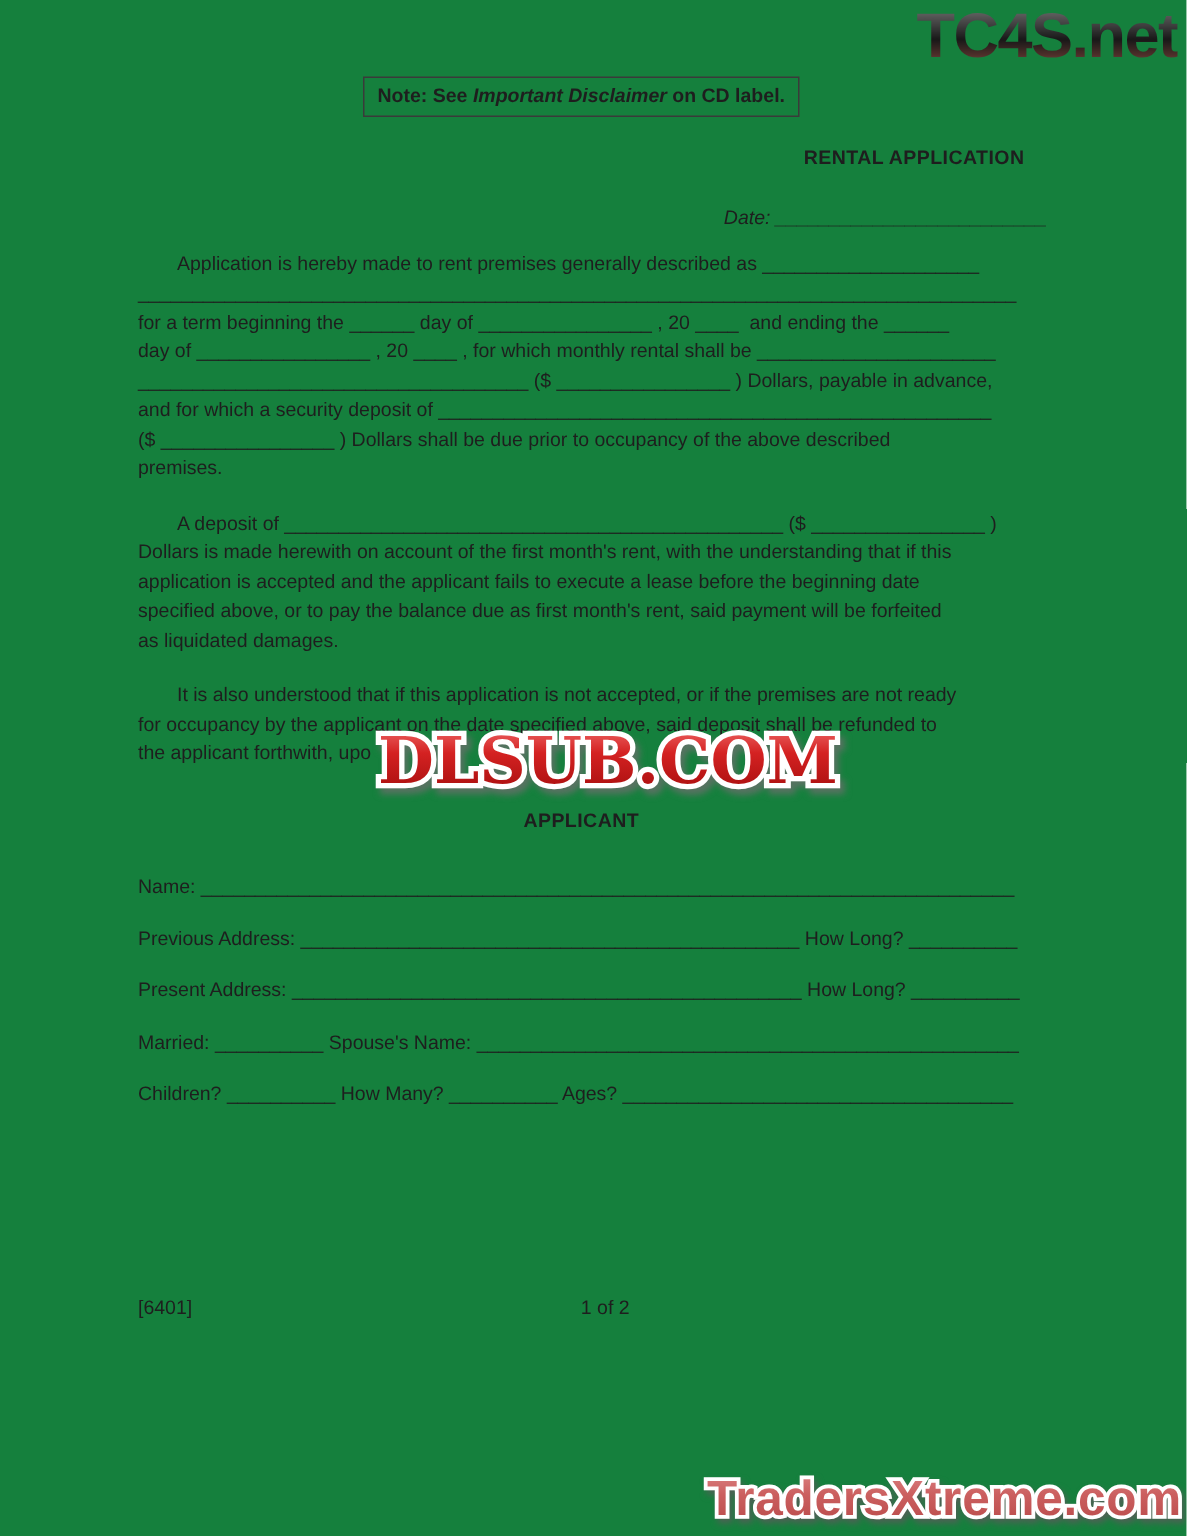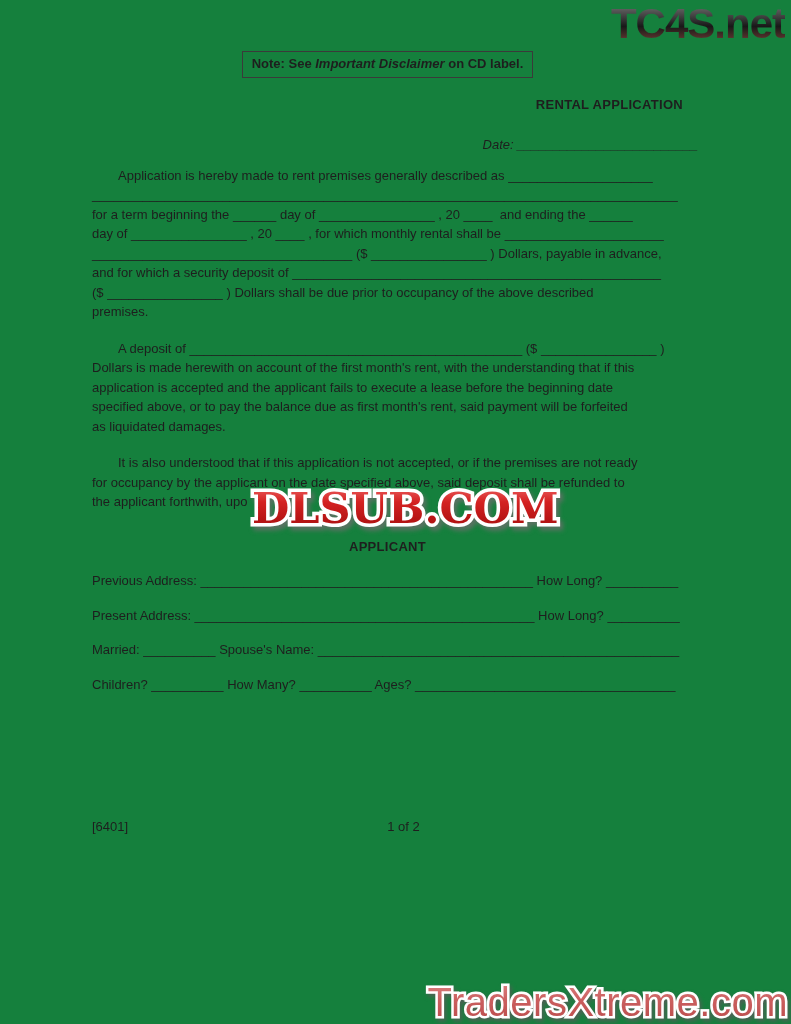--- a/index.html
+++ b/index.html
@@ -63,21 +63,21 @@
   .wm-dlsub .back{
     -webkit-text-stroke:7px #fff;
     filter:drop-shadow(3px 4px 2px rgba(110,110,110,.75));
   }
   .wm-dlsub .front{
     background:linear-gradient(180deg,#ef6a6a 0%,#d42222 38%,#b31313 78%,#c53030 100%);
     -webkit-background-clip:text;background-clip:text;
   }
   .wm-traders{
     top:982px;right:3px;
-    font-weight:normal;font-size:40px;letter-spacing:.5px;
+    font-weight:bold;font-size:33px;letter-spacing:.5px;
   }
   .wm-traders .back{
     -webkit-text-stroke:5px #fff;
     filter:drop-shadow(2px 3px 2px rgba(90,90,90,.8));
   }
   .wm-traders .front{
     background:linear-gradient(180deg,#dc8484 0%,#cb5f5f 45%,#b94a4a 100%);
     -webkit-background-clip:text;background-clip:text;
   }
 </style>
@@ -118,20 +118,21 @@
     </div>
 
     <div class="para-c">
       <div class="line indent">It is also understood that if this application is not accepted, or if the premises are not ready</div>
       <div class="line">for occupancy by the applicant on the date specified above, said deposit shall be refunded to</div>
       <div class="line">the applicant forthwith, upo</div>
     </div>
 
     <div class="applicant-heading">APPLICANT</div>
 
+    <div class="app-row first line">Name: ___________________________________________________________________________</div>
     <div class="app-row line">Previous Address: ______________________________________________ How Long? __________</div>
     <div class="app-row line">Present Address: _______________________________________________ How Long? __________</div>
     <div class="app-row line">Married: __________ Spouse's Name: __________________________________________________</div>
     <div class="app-row line">Children? __________ How Many? __________ Ages? ____________________________________</div>
 
     <div class="footer">
       <span class="form-number">[6401]</span>
       <span class="page-num">1 of 2</span>
     </div>
 

